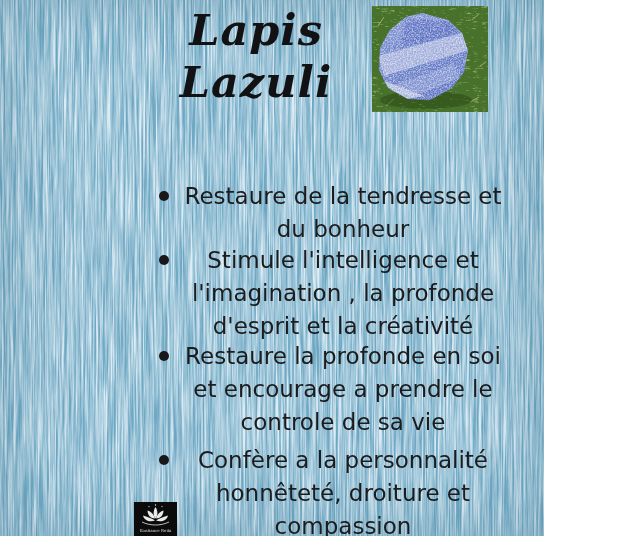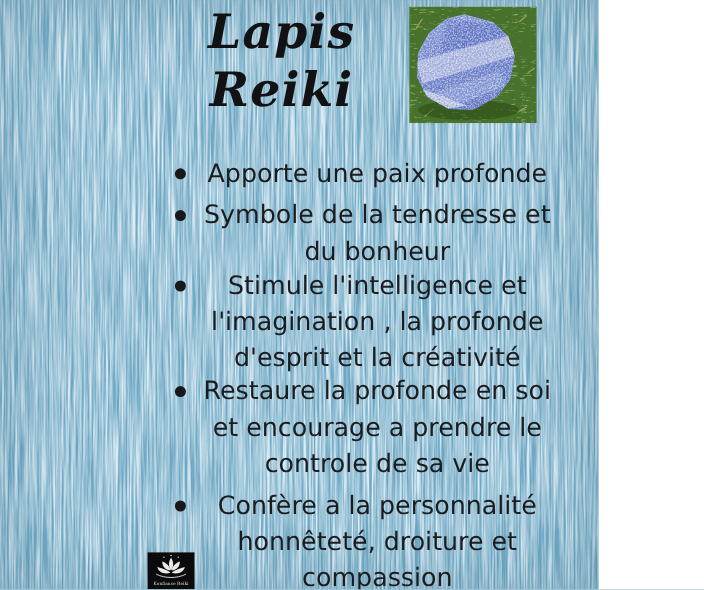--- a/index.html
+++ b/index.html
@@ -47,21 +47,21 @@
       </filter>
     </defs>
     <rect width="640" height="536" fill="#6fa5c2"></rect>
     <rect width="640" height="536" filter="url(#fDark)" opacity="0.75"></rect>
     <rect width="640" height="536" filter="url(#fLight)" opacity="0.85"></rect>
   </svg>
   <div class="vignette"></div>
 
   <div class="title">
     <div>Lapis</div>
-    <div>Reiki</div>
+    <div>Lazuli</div>
   </div>
 
   <svg class="photo" viewBox="0 0 116 106" aria-hidden="true">
     <defs>
       <filter id="fGrass" x="-5%" y="-5%" width="110%" height="110%">
         <feTurbulence type="turbulence" baseFrequency="0.12 0.45" numOctaves="3" seed="5"></feTurbulence>
         <feColorMatrix type="matrix" values="0 0 0 0 0.58  0 0 0 0 0.74  0 0 0 0 0.30  1.3 1.3 0 0 -1.0"></feColorMatrix>
       </filter>
       <filter id="fSpeckle" x="-5%" y="-5%" width="110%" height="110%">
         <feTurbulence type="fractalNoise" baseFrequency="0.7" numOctaves="2" seed="9"></feTurbulence>
@@ -88,27 +88,23 @@
     <g clip-path="url(#stoneClip)">
       <path d="M34,12 L78,16 L89,29 L28,42 Z" fill="#4d63bd" opacity="0.55"></path>
       <path d="M6,50 L92,26 L97,44 L12,70 Z" fill="#ccd2ea" opacity="0.65"></path>
       <path d="M18,80 L82,58 L88,72 L40,91 Z" fill="#8fa0d8" opacity="0.7"></path>
       <path d="M10,74 L52,90 L28,94 Z" fill="#d9dded" opacity="0.7"></path>
       <rect width="116" height="106" filter="url(#fSpeckleDark)" opacity="0.55"></rect>
       <rect width="116" height="106" filter="url(#fSpeckle)" opacity="0.5"></rect>
     </g>
   </svg>
 
-  <div class="item i1">
-    <span class="dot"></span>
-    <div class="btxt">Apporte une paix profonde</div>
-  </div>
   <div class="item i2">
     <span class="dot"></span>
-    <div class="btxt">Symbole de la tendresse et
+    <div class="btxt">Restaure de la tendresse et
 du bonheur</div>
   </div>
   <div class="item i3">
     <span class="dot"></span>
     <div class="btxt">Stimule l'intelligence et
 l'imagination , la profonde
 d'esprit et la créativité</div>
   </div>
   <div class="item i4">
     <span class="dot"></span>

